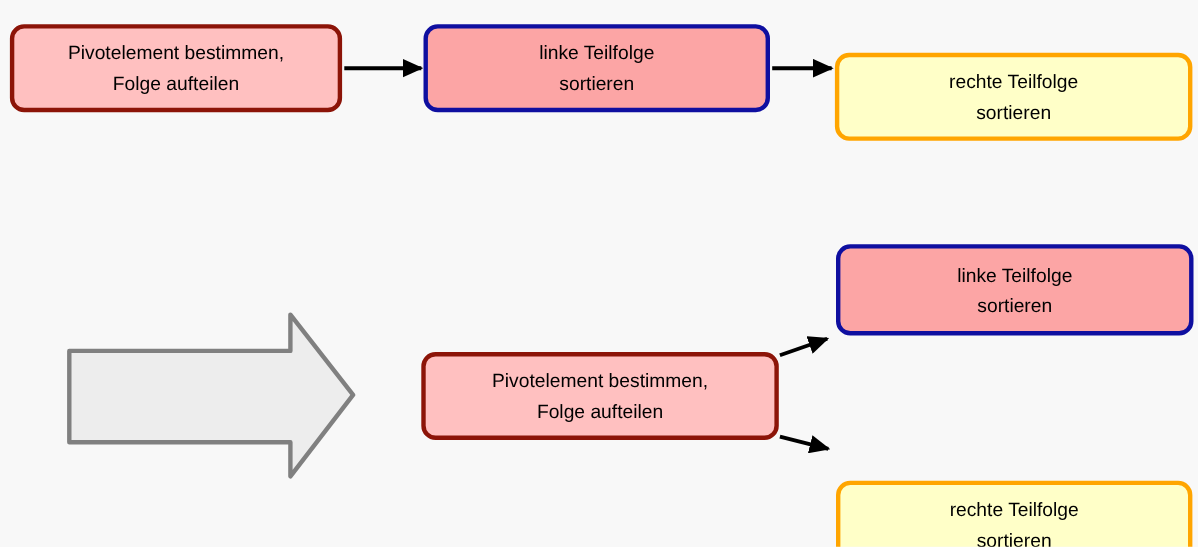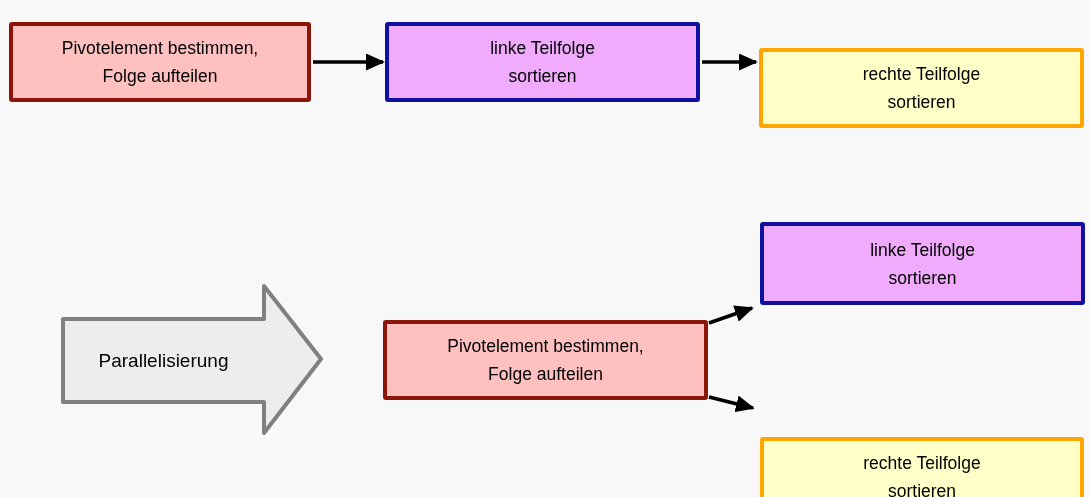--- a/index.html
+++ b/index.html
@@ -9,32 +9,32 @@
     font-family: "Liberation Sans", sans-serif;
     color: #000;
     position: relative;
     overflow: hidden;
   }
   .canvas { position: absolute; inset: 0; }
   .box {
     position: absolute;
     box-sizing: border-box;
     border: 4px solid #000;
-    border-radius: 3px;
+    border-radius: 13px;
     display: flex;
     flex-direction: column;
     align-items: center;
     justify-content: center;
     text-align: center;
     font-size: 17.5px;
     line-height: 28px;
   }
   .box .line { display: block; white-space: nowrap; }
   .box.red    { background: #FFC0C0; border-color: #8C1408; }
-  .box.blue   { background: #f0abfc; border-color: #0F0FA0; }
+  .box.blue   { background: #fca5a5; border-color: #0F0FA0; }
   .box.yellow { background: #FFFFC8; border-color: #FFA500; margin-top: 26px; }
 
   
   .seq-pivot { left: 9px;   top: 22px; width: 302px; height: 80px; }
   .seq-left  { left: 385px; top: 22px; width: 315px; height: 80px; }
   .seq-right { left: 759px; top: 22px; width: 325px; height: 80px; }
 
   
   .par-pivot { left: 383px; top: 320px; width: 325px; height: 80px; }
   .par-left  { left: 760px; top: 222px; width: 325px; height: 83px; }
@@ -84,21 +84,20 @@
   <div class="box blue seq-left">
     <span class="line">linke Teilfolge</span>
     <span class="line">sortieren</span>
   </div>
 
   <div class="box yellow seq-right">
     <span class="line">rechte Teilfolge</span>
     <span class="line">sortieren</span>
   </div>
 
-  <div class="arrow-label">Parallelisierung</div>
 
   <div class="box red par-pivot">
     <span class="line">Pivotelement bestimmen,</span>
     <span class="line">Folge aufteilen</span>
   </div>
 
   <div class="box blue par-left">
     <span class="line">linke Teilfolge</span>
     <span class="line">sortieren</span>
   </div>

